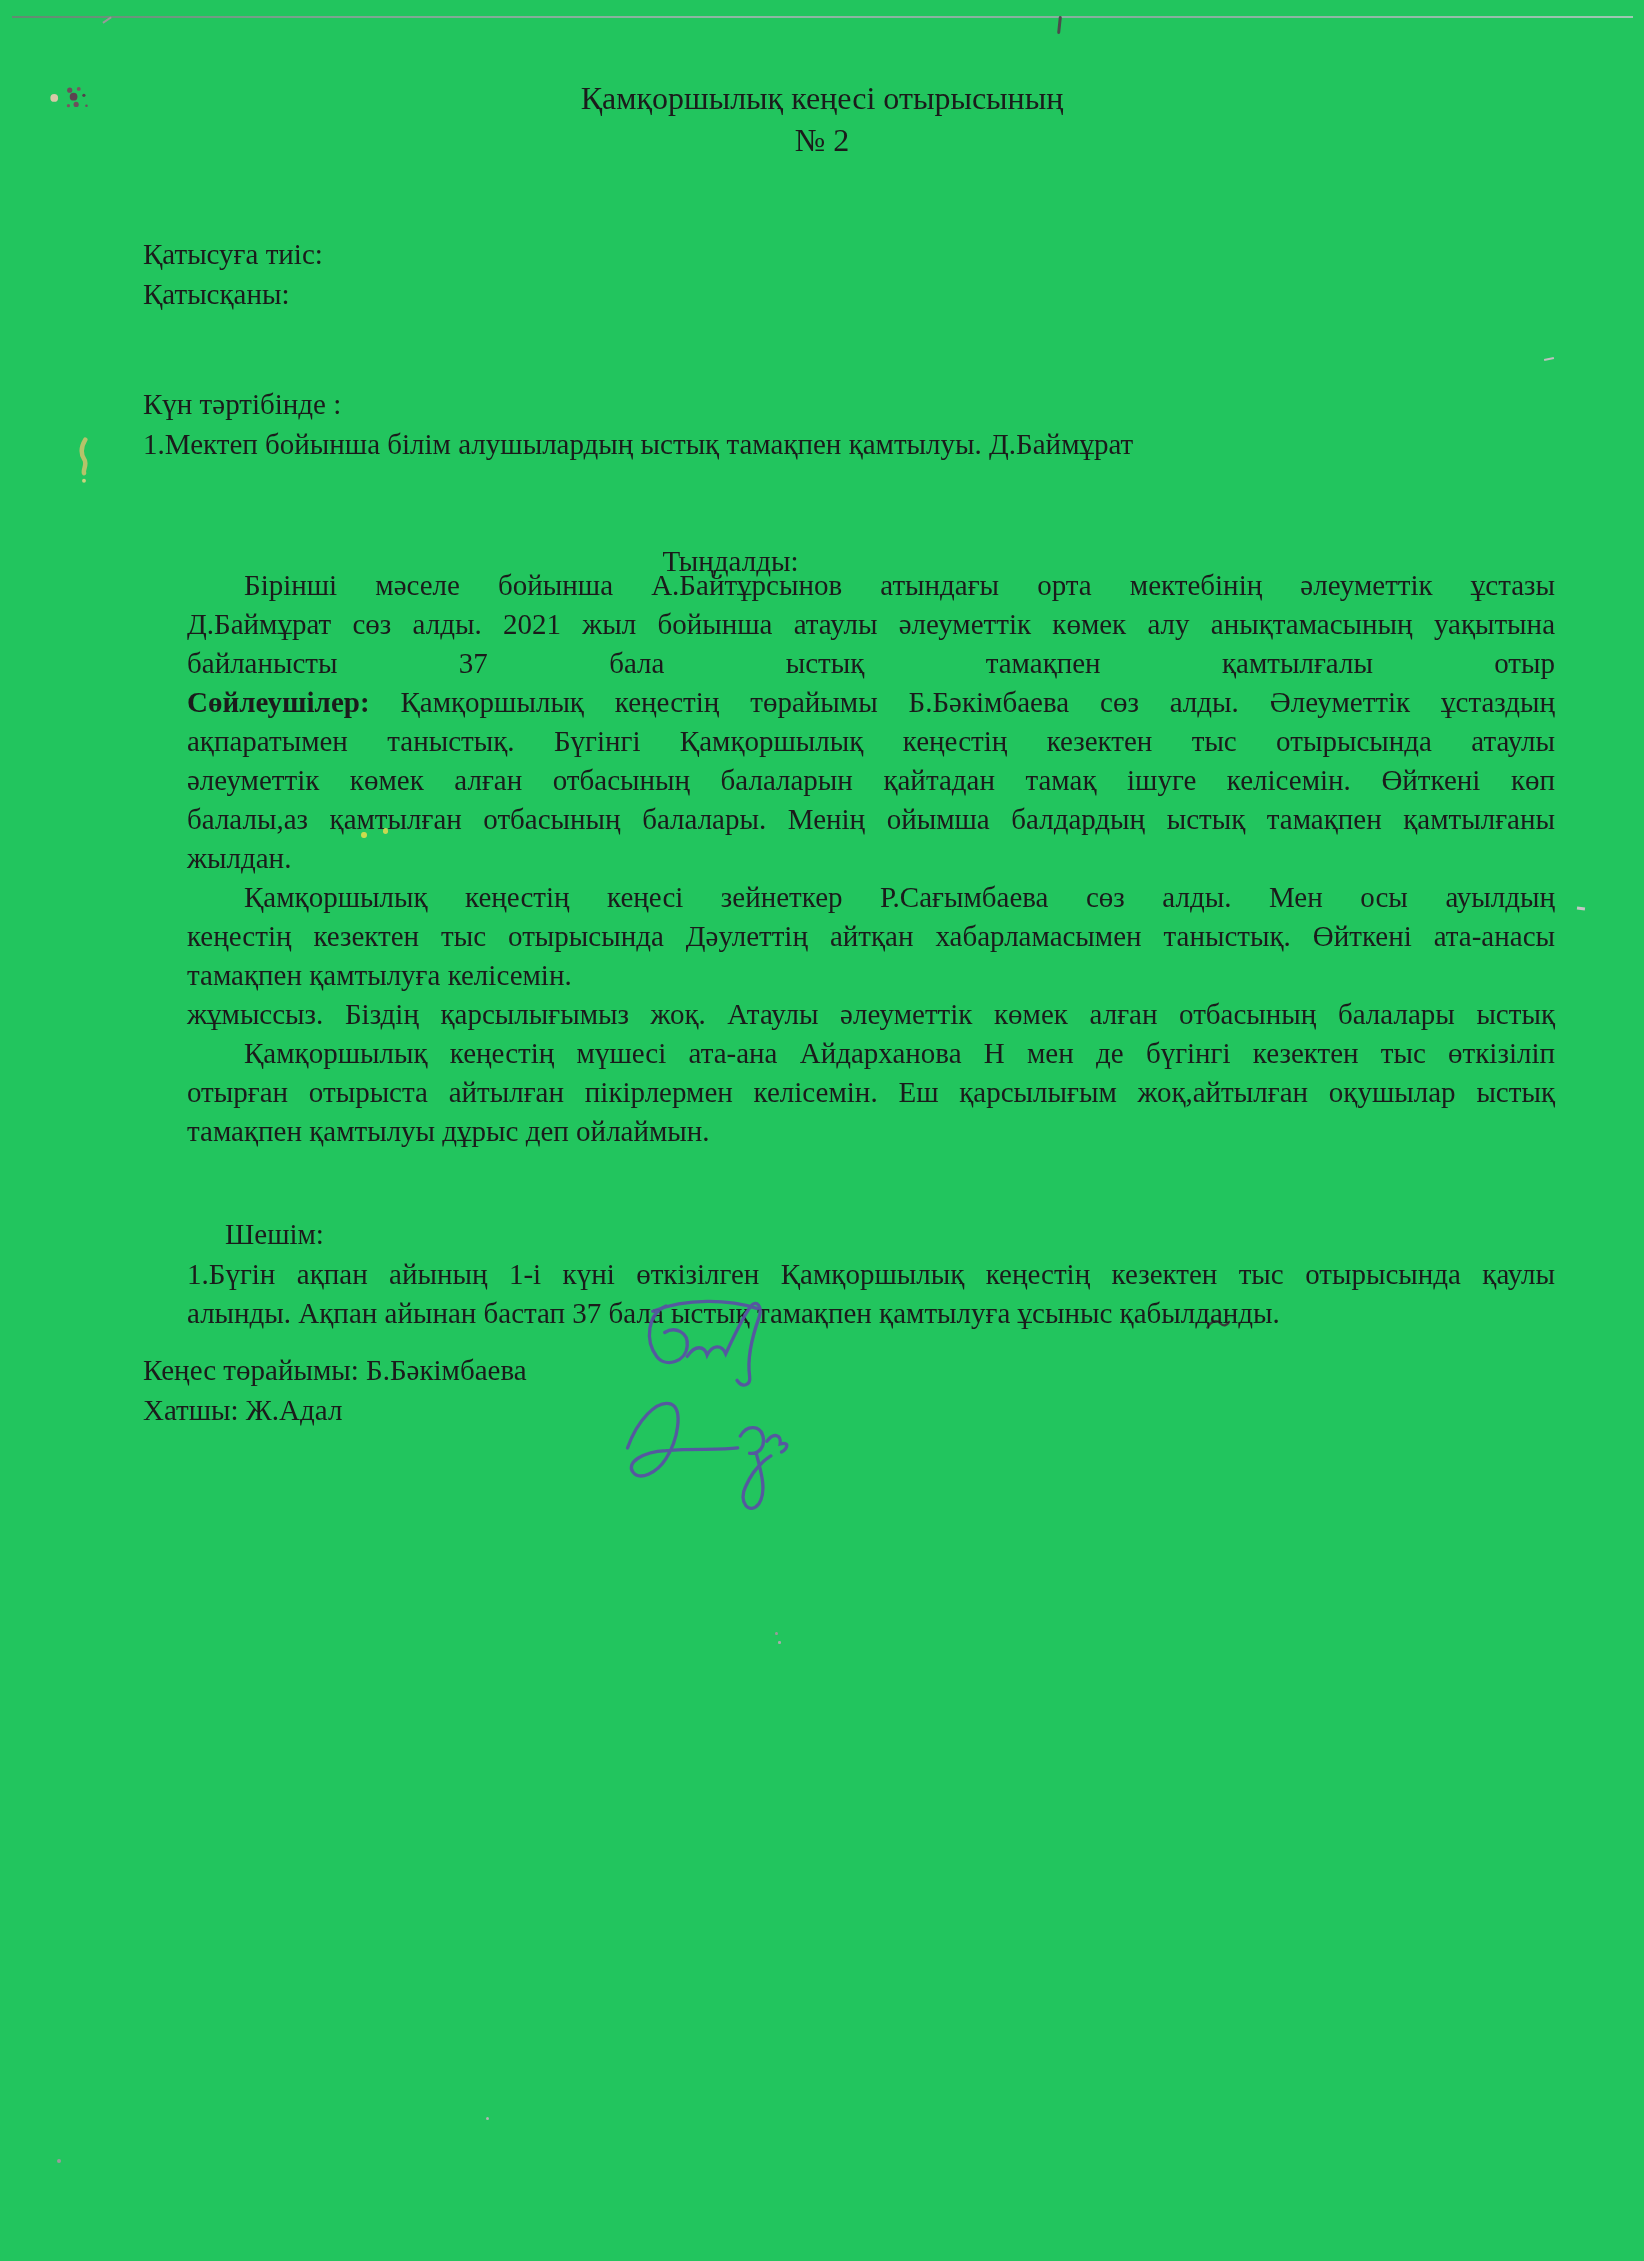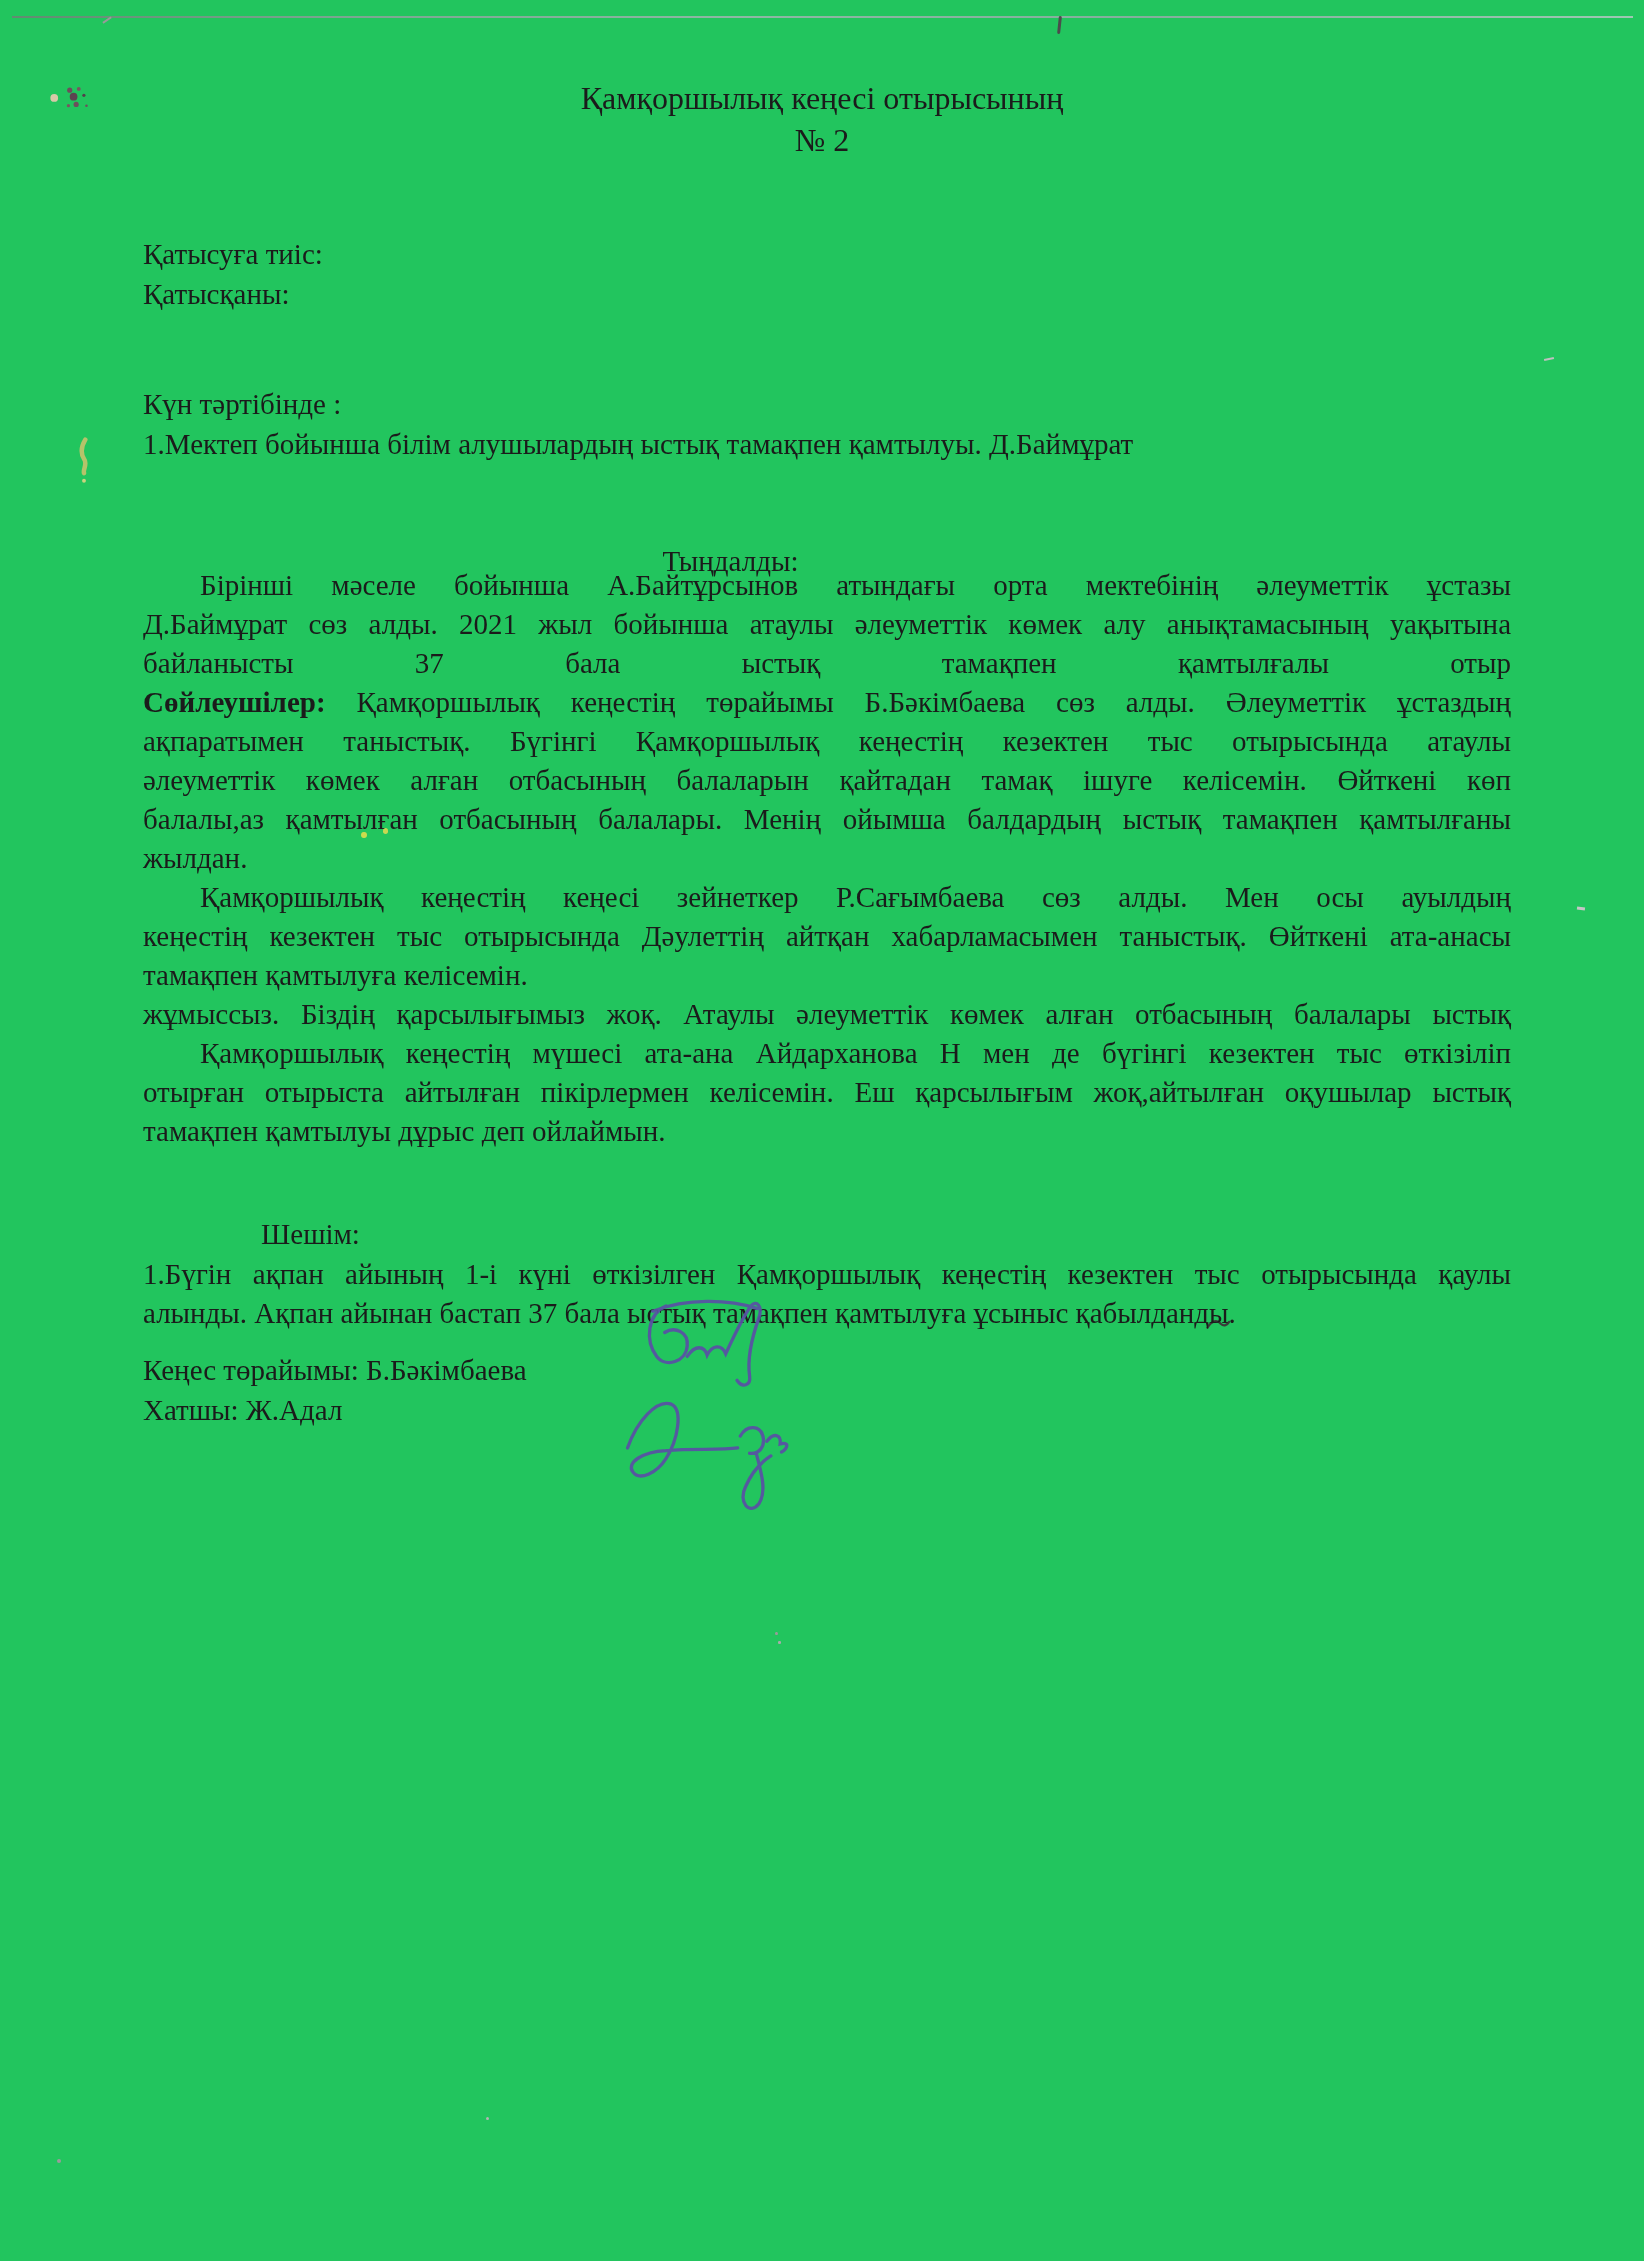--- a/index.html
+++ b/index.html
@@ -4,27 +4,27 @@
 <style>
   html,body{margin:0;padding:0;background:#ffffff;}
   .page{
     position:relative;width:1644px;height:2261px;background:#22c55e;
     font-family:"Liberation Serif","DejaVu Serif",serif;color:#1b1b1b;overflow:hidden;
   }
   .abs{position:absolute;}
   .title{left:0;width:1644px;text-align:center;font-size:32px;line-height:39px;}
   .body-col{left:143px;width:1368px;}
   .h{font-size:29px;line-height:40px;}
-  .bodytext{font-size:29px;line-height:39px;}
+  .bodytext{font-size:29px;line-height:39px;margin-left:44px;}
   .line{text-align:justify;}
   .line.fill{text-align-last:justify;}
   .para.indent .line:first-child{text-indent:57px;}
   .bold{font-weight:bold;}
   .center-shift{text-align:center;padding-right:193px;box-sizing:border-box;}
-  .decision-indent{display:inline-block;margin-left:118px;}
+  .decision-indent{display:inline-block;margin-left:82px;}
   .signoff{font-size:29px;line-height:40px;}
   .speck{position:absolute;border-radius:50%;}
 </style>
 </head>
 <body>
 
 <div class="page">
 
   <div class="abs" style="left:11.6px;top:16px;width:1621px;height:1.9px;opacity:.75;
               background:linear-gradient(to right,#777 0%,#9a9aa2 20%,#b3b3bc 45%,#a6a6b2 70%,#c8c8cf 100%);"></div>

